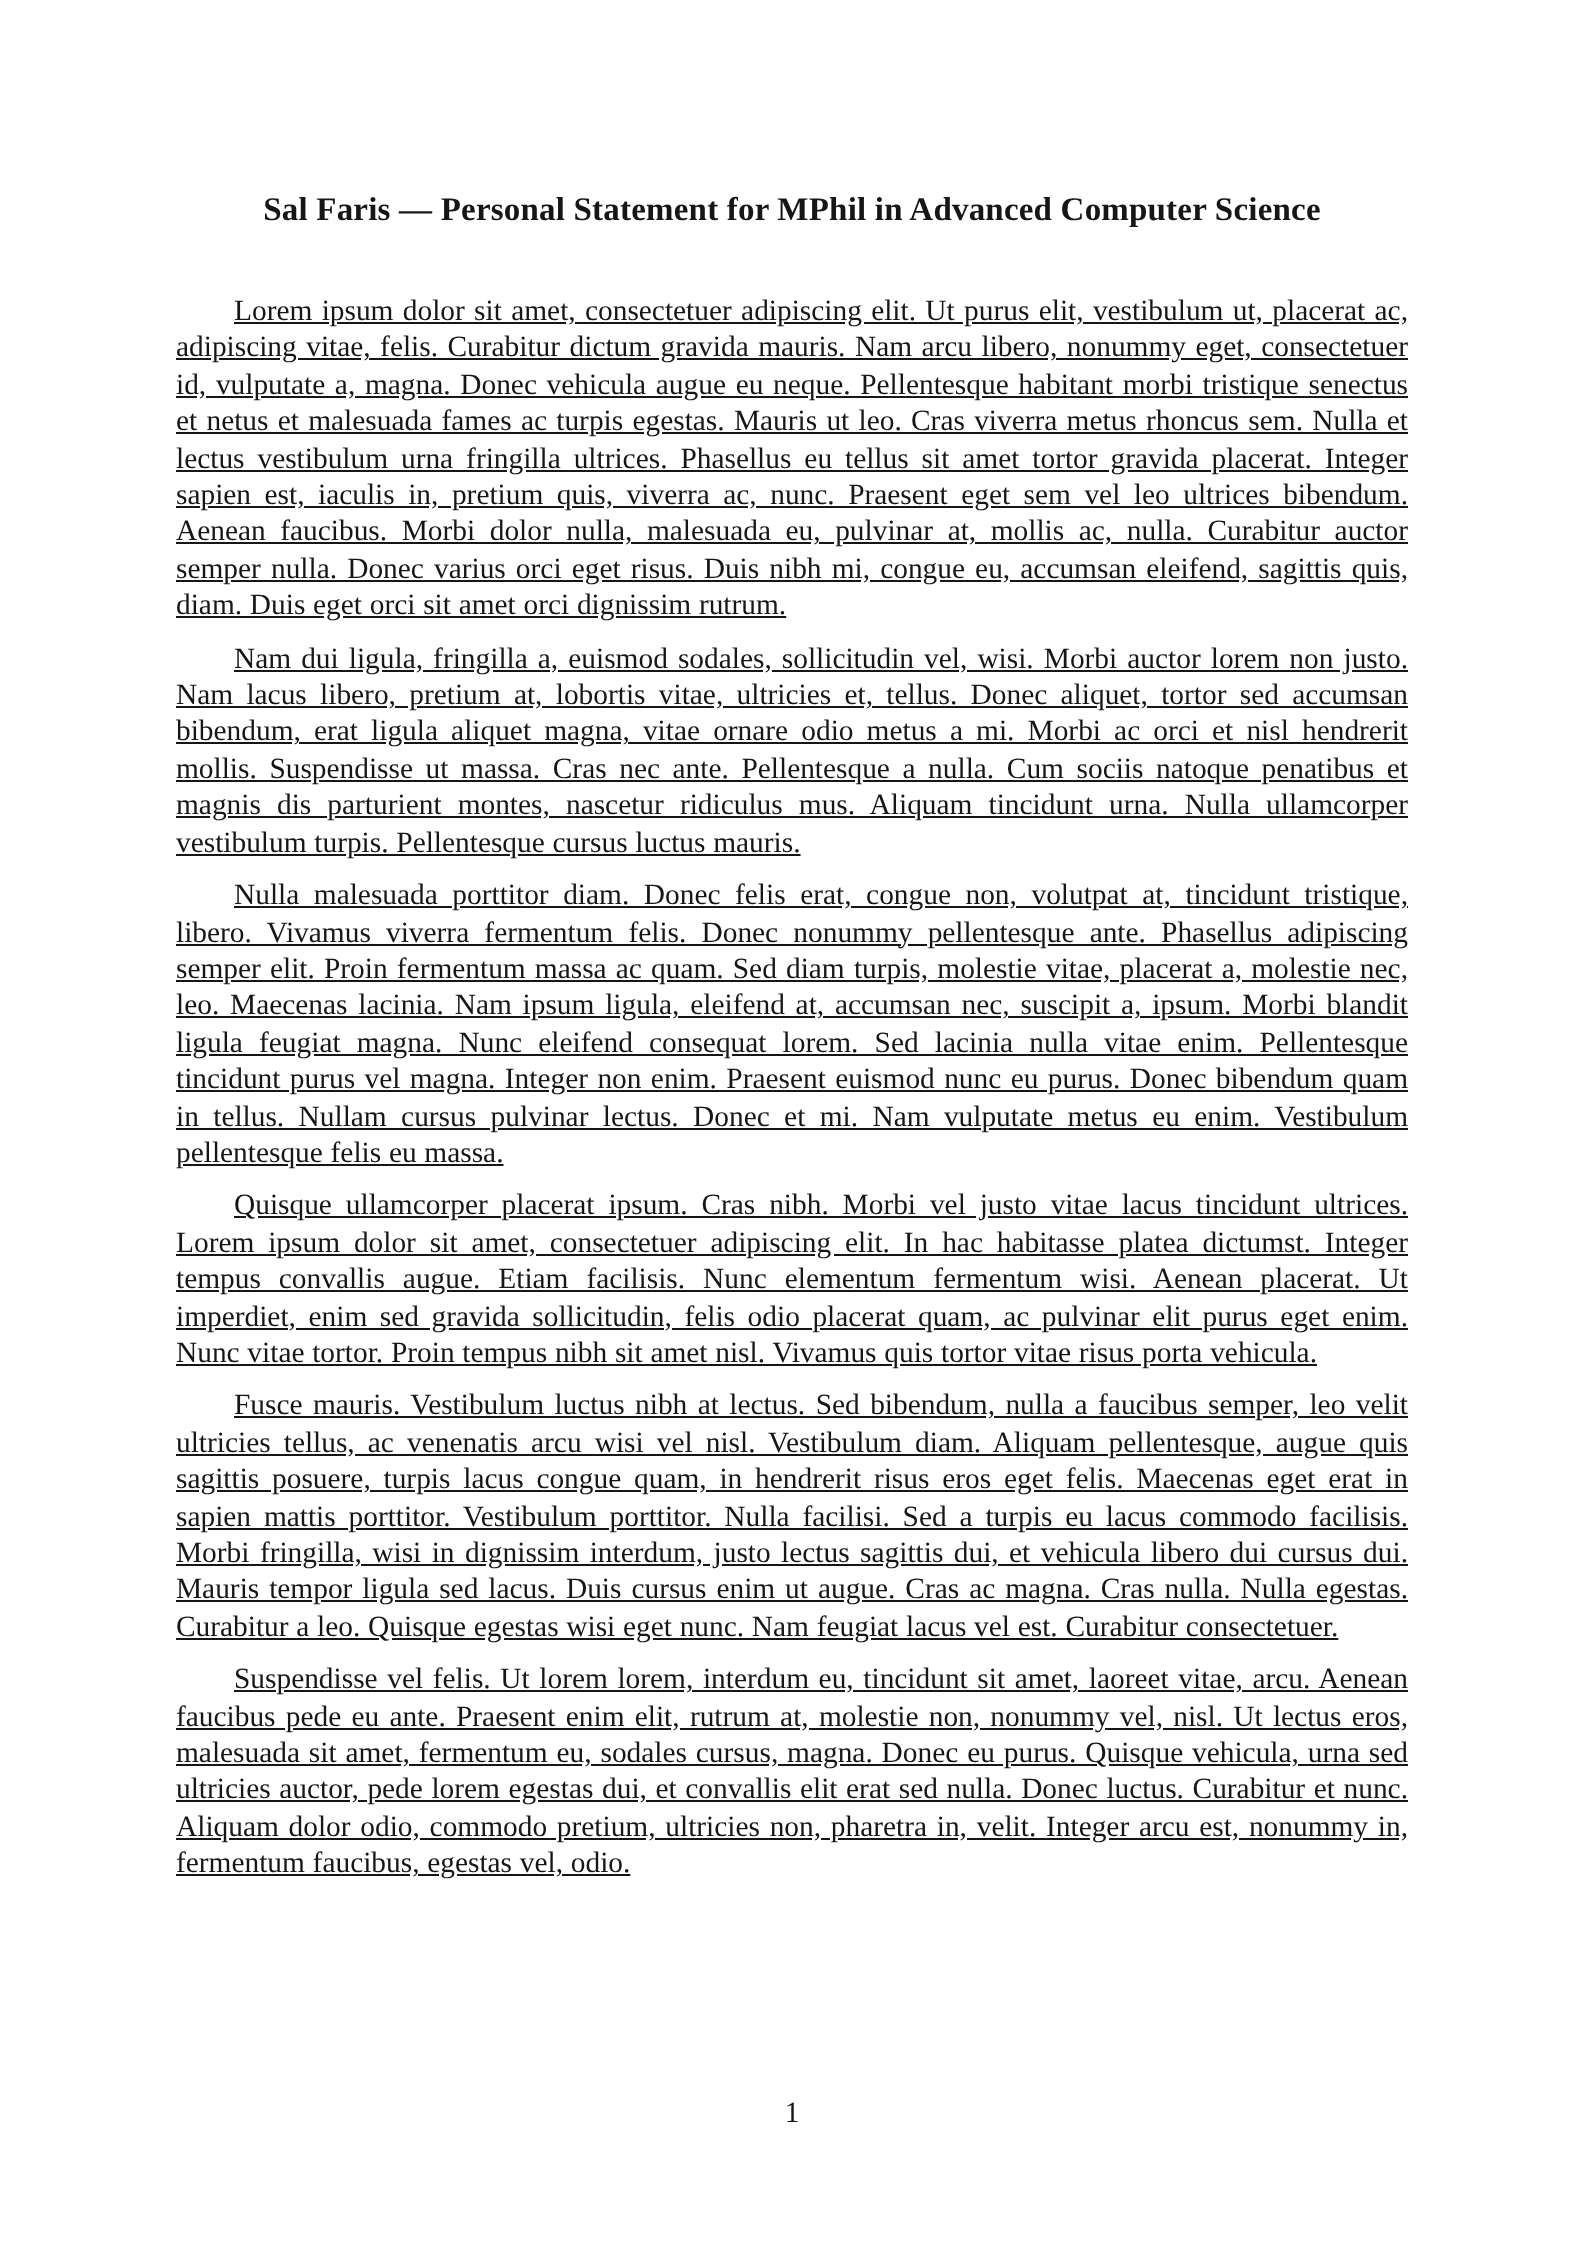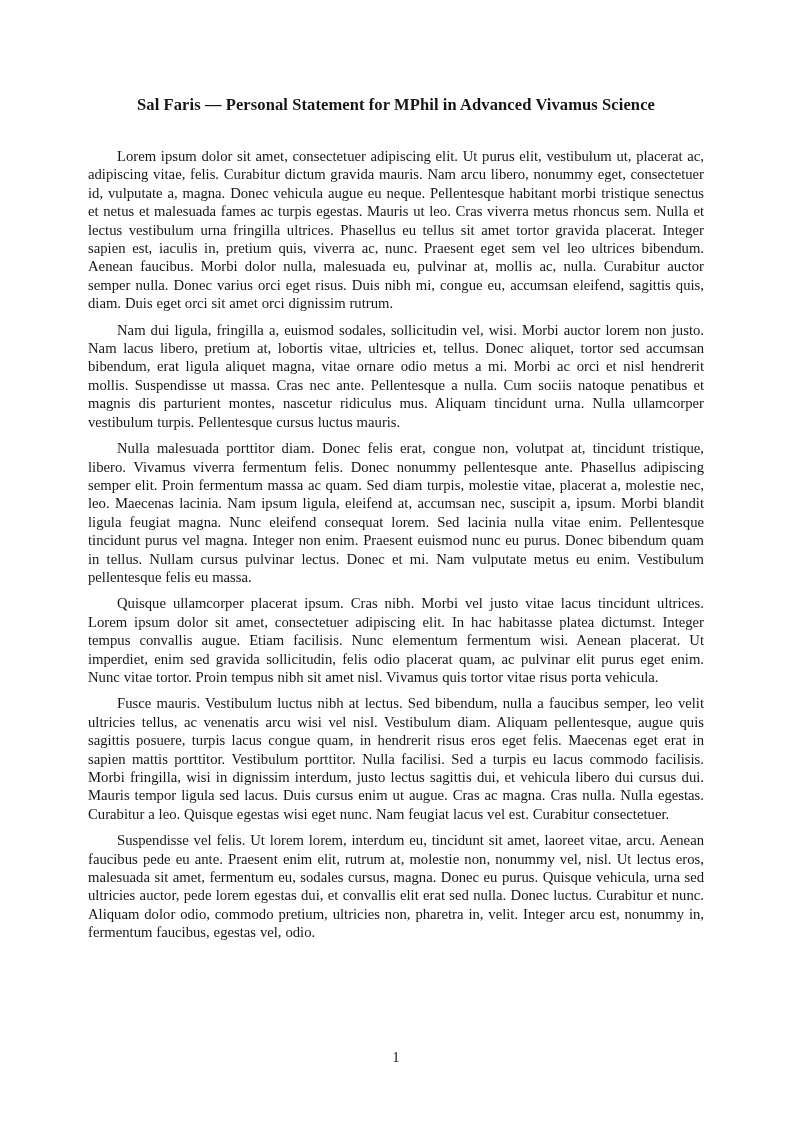--- a/index.html
+++ b/index.html
@@ -32,37 +32,38 @@
     margin-bottom:32px;
     letter-spacing:0.1px;
   }
   .para{
     font-size:14.7px;
     line-height:18.4px;
     text-align:justify;
     text-indent:29px;
     margin-bottom:8px;
     word-spacing:0.2px;
+    text-decoration:underline;
   }
   .para:last-of-type{ margin-bottom:12px; }
   .page-footer{
     position:absolute;
     left:88px; top:1048px;
     width:616px;
     text-align:center;
     font-size:14.7px;
     line-height:18px;
   }
 </style>
 </head>
 <body>
 
 <div class="page">
   <div class="content">
-    <h1 class="doc-title">Sal Faris — Personal Statement for MPhil in Advanced Vivamus Science</h1>
+    <h1 class="doc-title">Sal Faris — Personal Statement for MPhil in Advanced Computer Science</h1>
 
     <p class="para">Lorem ipsum dolor sit amet, consectetuer adipiscing elit. Ut purus elit, vestibulum ut, placerat ac, adipiscing vitae, felis. Curabitur dictum gravida mauris. Nam arcu libero, nonummy eget, consectetuer id, vulputate a, magna. Donec vehicula augue eu neque. Pellentesque habitant morbi tristique senectus et netus et malesuada fames ac turpis egestas. Mauris ut leo. Cras viverra metus rhoncus sem. Nulla et lectus vestibulum urna fringilla ultrices. Phasellus eu tellus sit amet tortor gravida placerat. Integer sapien est, iaculis in, pretium quis, viverra ac, nunc. Praesent eget sem vel leo ultrices bibendum. Aenean faucibus. Morbi dolor nulla, malesuada eu, pulvinar at, mollis ac, nulla. Curabitur auctor semper nulla. Donec varius orci eget risus. Duis nibh mi, congue eu, accumsan eleifend, sagittis quis, diam. Duis eget orci sit amet orci dignissim rutrum.</p>
     <p class="para">Nam dui ligula, fringilla a, euismod sodales, sollicitudin vel, wisi. Morbi auctor lorem non justo. Nam lacus libero, pretium at, lobortis vitae, ultricies et, tellus. Donec aliquet, tortor sed accumsan bibendum, erat ligula aliquet magna, vitae ornare odio metus a mi. Morbi ac orci et nisl hendrerit mollis. Suspendisse ut massa. Cras nec ante. Pellentesque a nulla. Cum sociis natoque penatibus et magnis dis parturient montes, nascetur ridiculus mus. Aliquam tincidunt urna. Nulla ullamcorper vestibulum turpis. Pellentesque cursus luctus mauris.</p>
     <p class="para">Nulla malesuada porttitor diam. Donec felis erat, congue non, volutpat at, tincidunt tristique, libero. Vivamus viverra fermentum felis. Donec nonummy pellentesque ante. Phasellus adipiscing semper elit. Proin fermentum massa ac quam. Sed diam turpis, molestie vitae, placerat a, molestie nec, leo. Maecenas lacinia. Nam ipsum ligula, eleifend at, accumsan nec, suscipit a, ipsum. Morbi blandit ligula feugiat magna. Nunc eleifend consequat lorem. Sed lacinia nulla vitae enim. Pellentesque tincidunt purus vel magna. Integer non enim. Praesent euismod nunc eu purus. Donec bibendum quam in tellus. Nullam cursus pulvinar lectus. Donec et mi. Nam vulputate metus eu enim. Vestibulum pellentesque felis eu massa.</p>
     <p class="para">Quisque ullamcorper placerat ipsum. Cras nibh. Morbi vel justo vitae lacus tincidunt ultrices. Lorem ipsum dolor sit amet, consectetuer adipiscing elit. In hac habitasse platea dictumst. Integer tempus convallis augue. Etiam facilisis. Nunc elementum fermentum wisi. Aenean placerat. Ut imperdiet, enim sed gravida sollicitudin, felis odio placerat quam, ac pulvinar elit purus eget enim. Nunc vitae tortor. Proin tempus nibh sit amet nisl. Vivamus quis tortor vitae risus porta vehicula.</p>
     <p class="para">Fusce mauris. Vestibulum luctus nibh at lectus. Sed bibendum, nulla a faucibus semper, leo velit ultricies tellus, ac venenatis arcu wisi vel nisl. Vestibulum diam. Aliquam pellentesque, augue quis sagittis posuere, turpis lacus congue quam, in hendrerit risus eros eget felis. Maecenas eget erat in sapien mattis porttitor. Vestibulum porttitor. Nulla facilisi. Sed a turpis eu lacus commodo facilisis. Morbi fringilla, wisi in dignissim interdum, justo lectus sagittis dui, et vehicula libero dui cursus dui. Mauris tempor ligula sed lacus. Duis cursus enim ut augue. Cras ac magna. Cras nulla. Nulla egestas. Curabitur a leo. Quisque egestas wisi eget nunc. Nam feugiat lacus vel est. Curabitur consectetuer.</p>
     <p class="para">Suspendisse vel felis. Ut lorem lorem, interdum eu, tincidunt sit amet, laoreet vitae, arcu. Aenean faucibus pede eu ante. Praesent enim elit, rutrum at, molestie non, nonummy vel, nisl. Ut lectus eros, malesuada sit amet, fermentum eu, sodales cursus, magna. Donec eu purus. Quisque vehicula, urna sed ultricies auctor, pede lorem egestas dui, et convallis elit erat sed nulla. Donec luctus. Curabitur et nunc. Aliquam dolor odio, commodo pretium, ultricies non, pharetra in, velit. Integer arcu est, nonummy in, fermentum faucibus, egestas vel, odio.</p>
   </div>
 
   <div class="page-footer">1</div>

